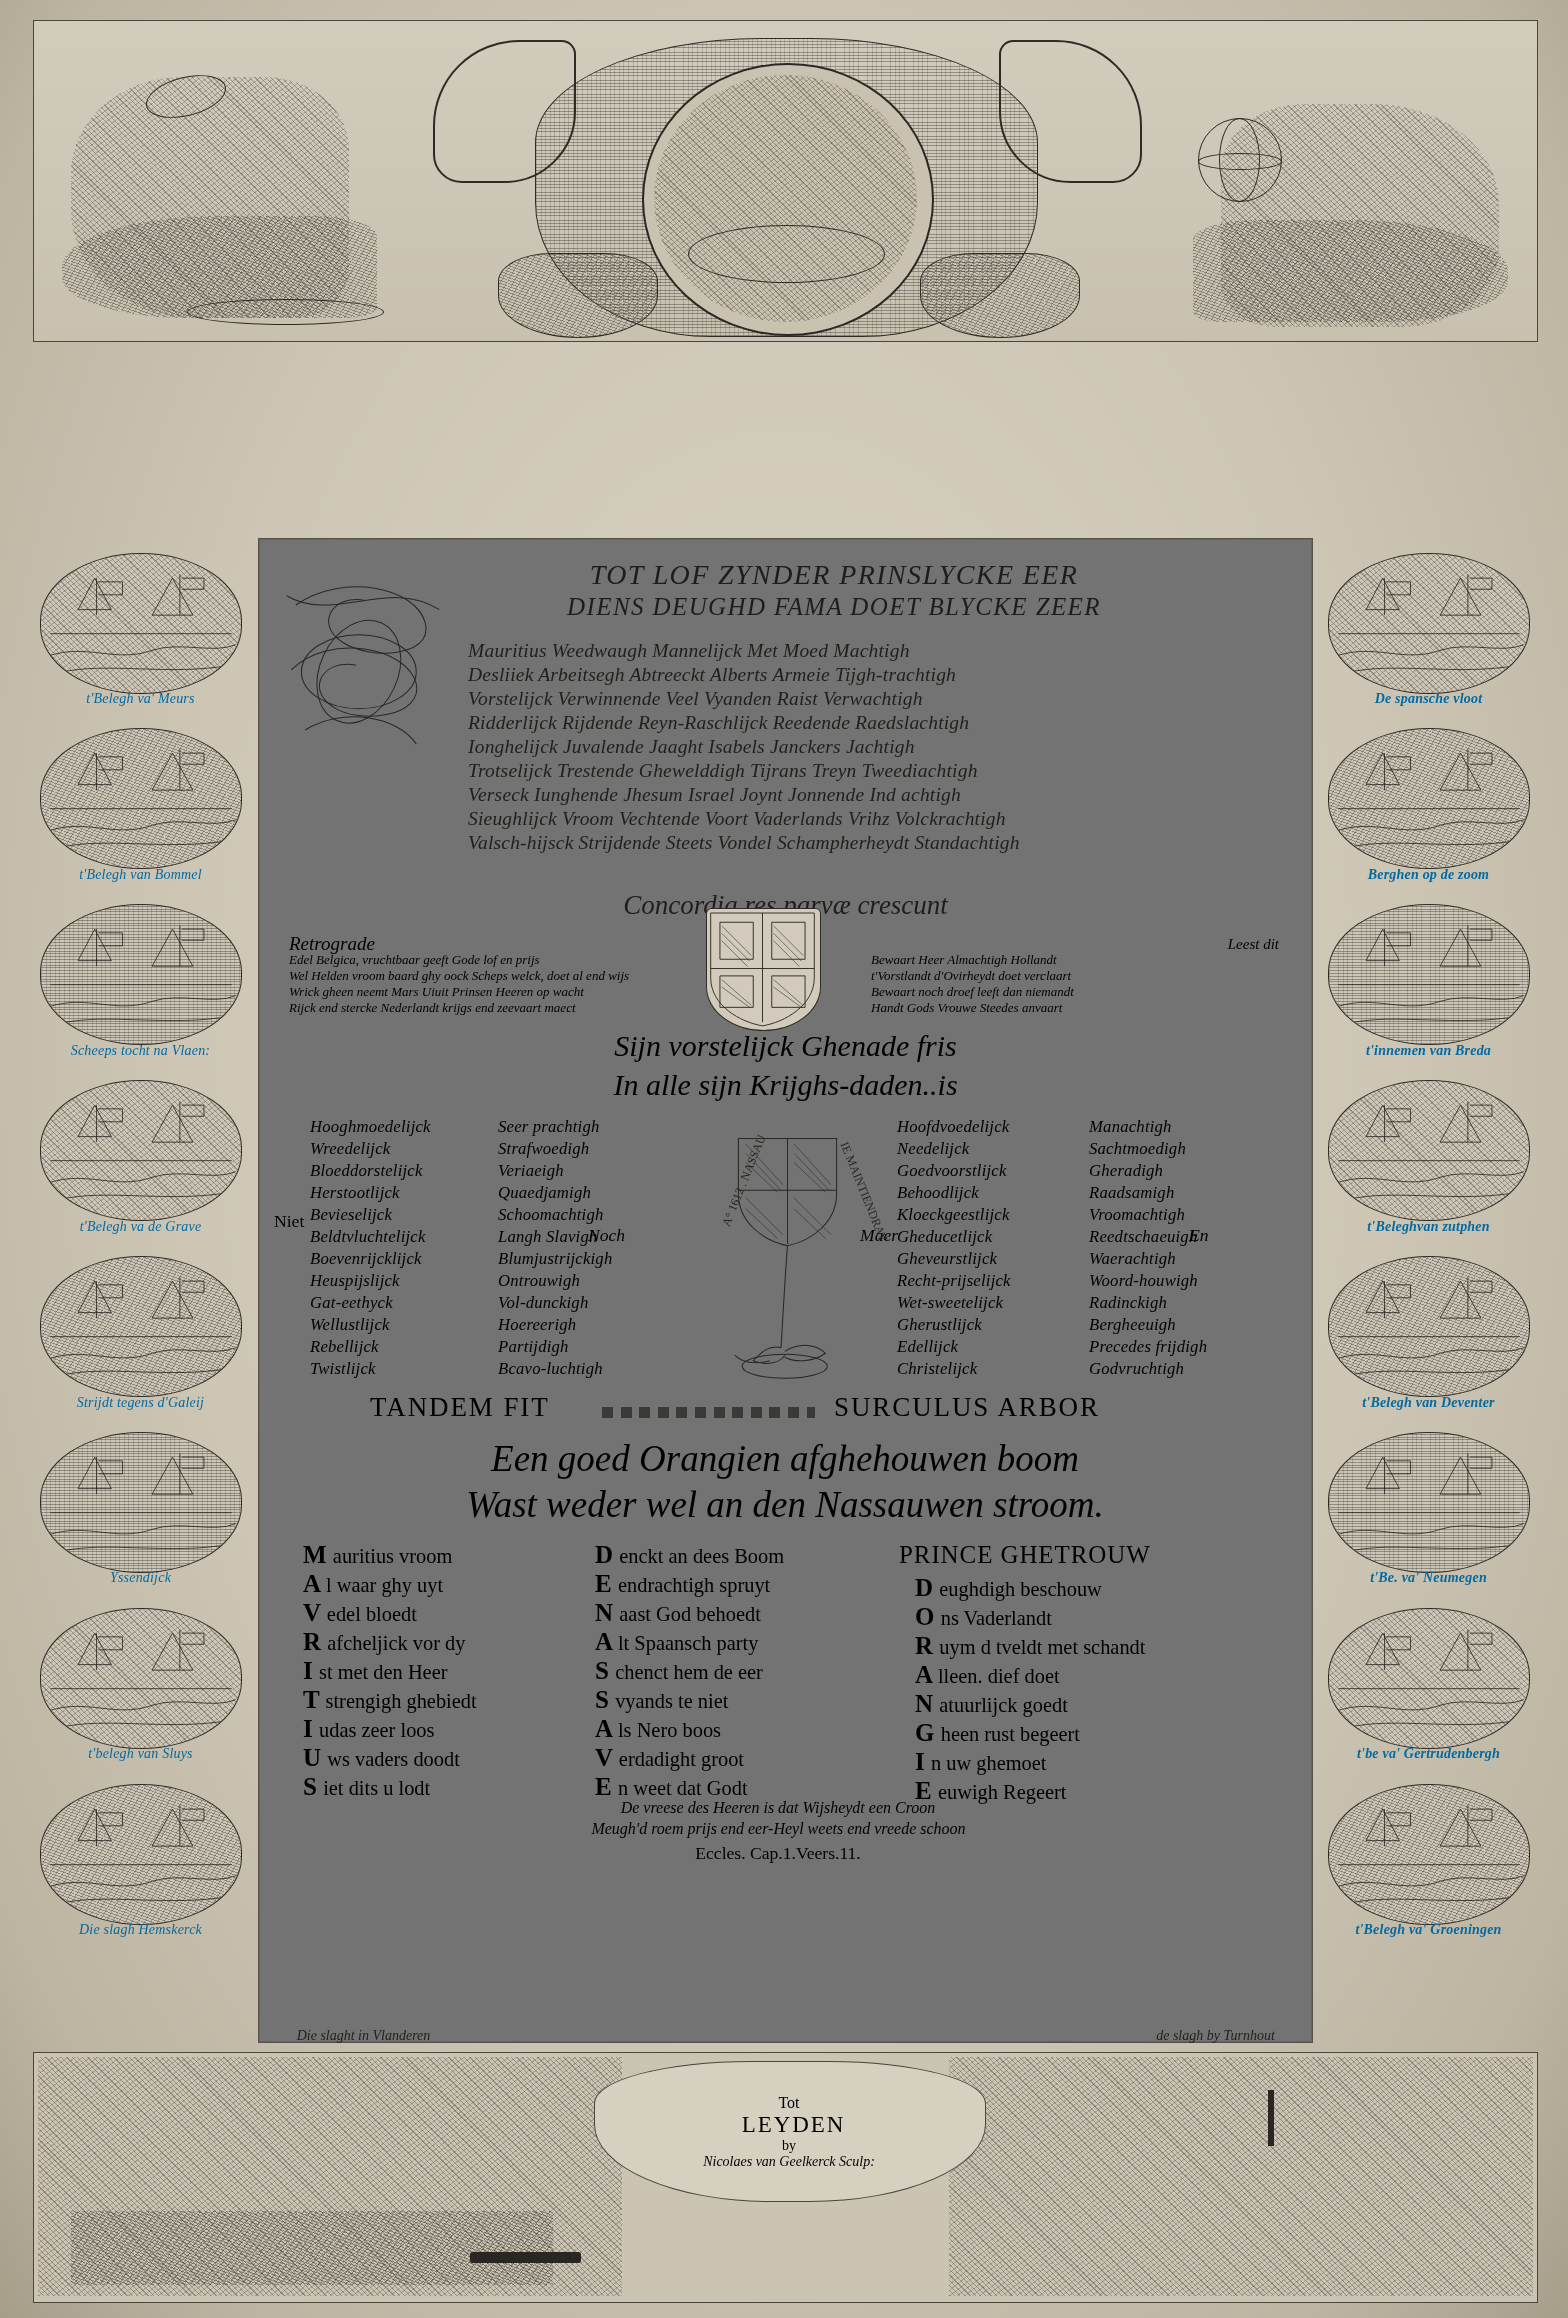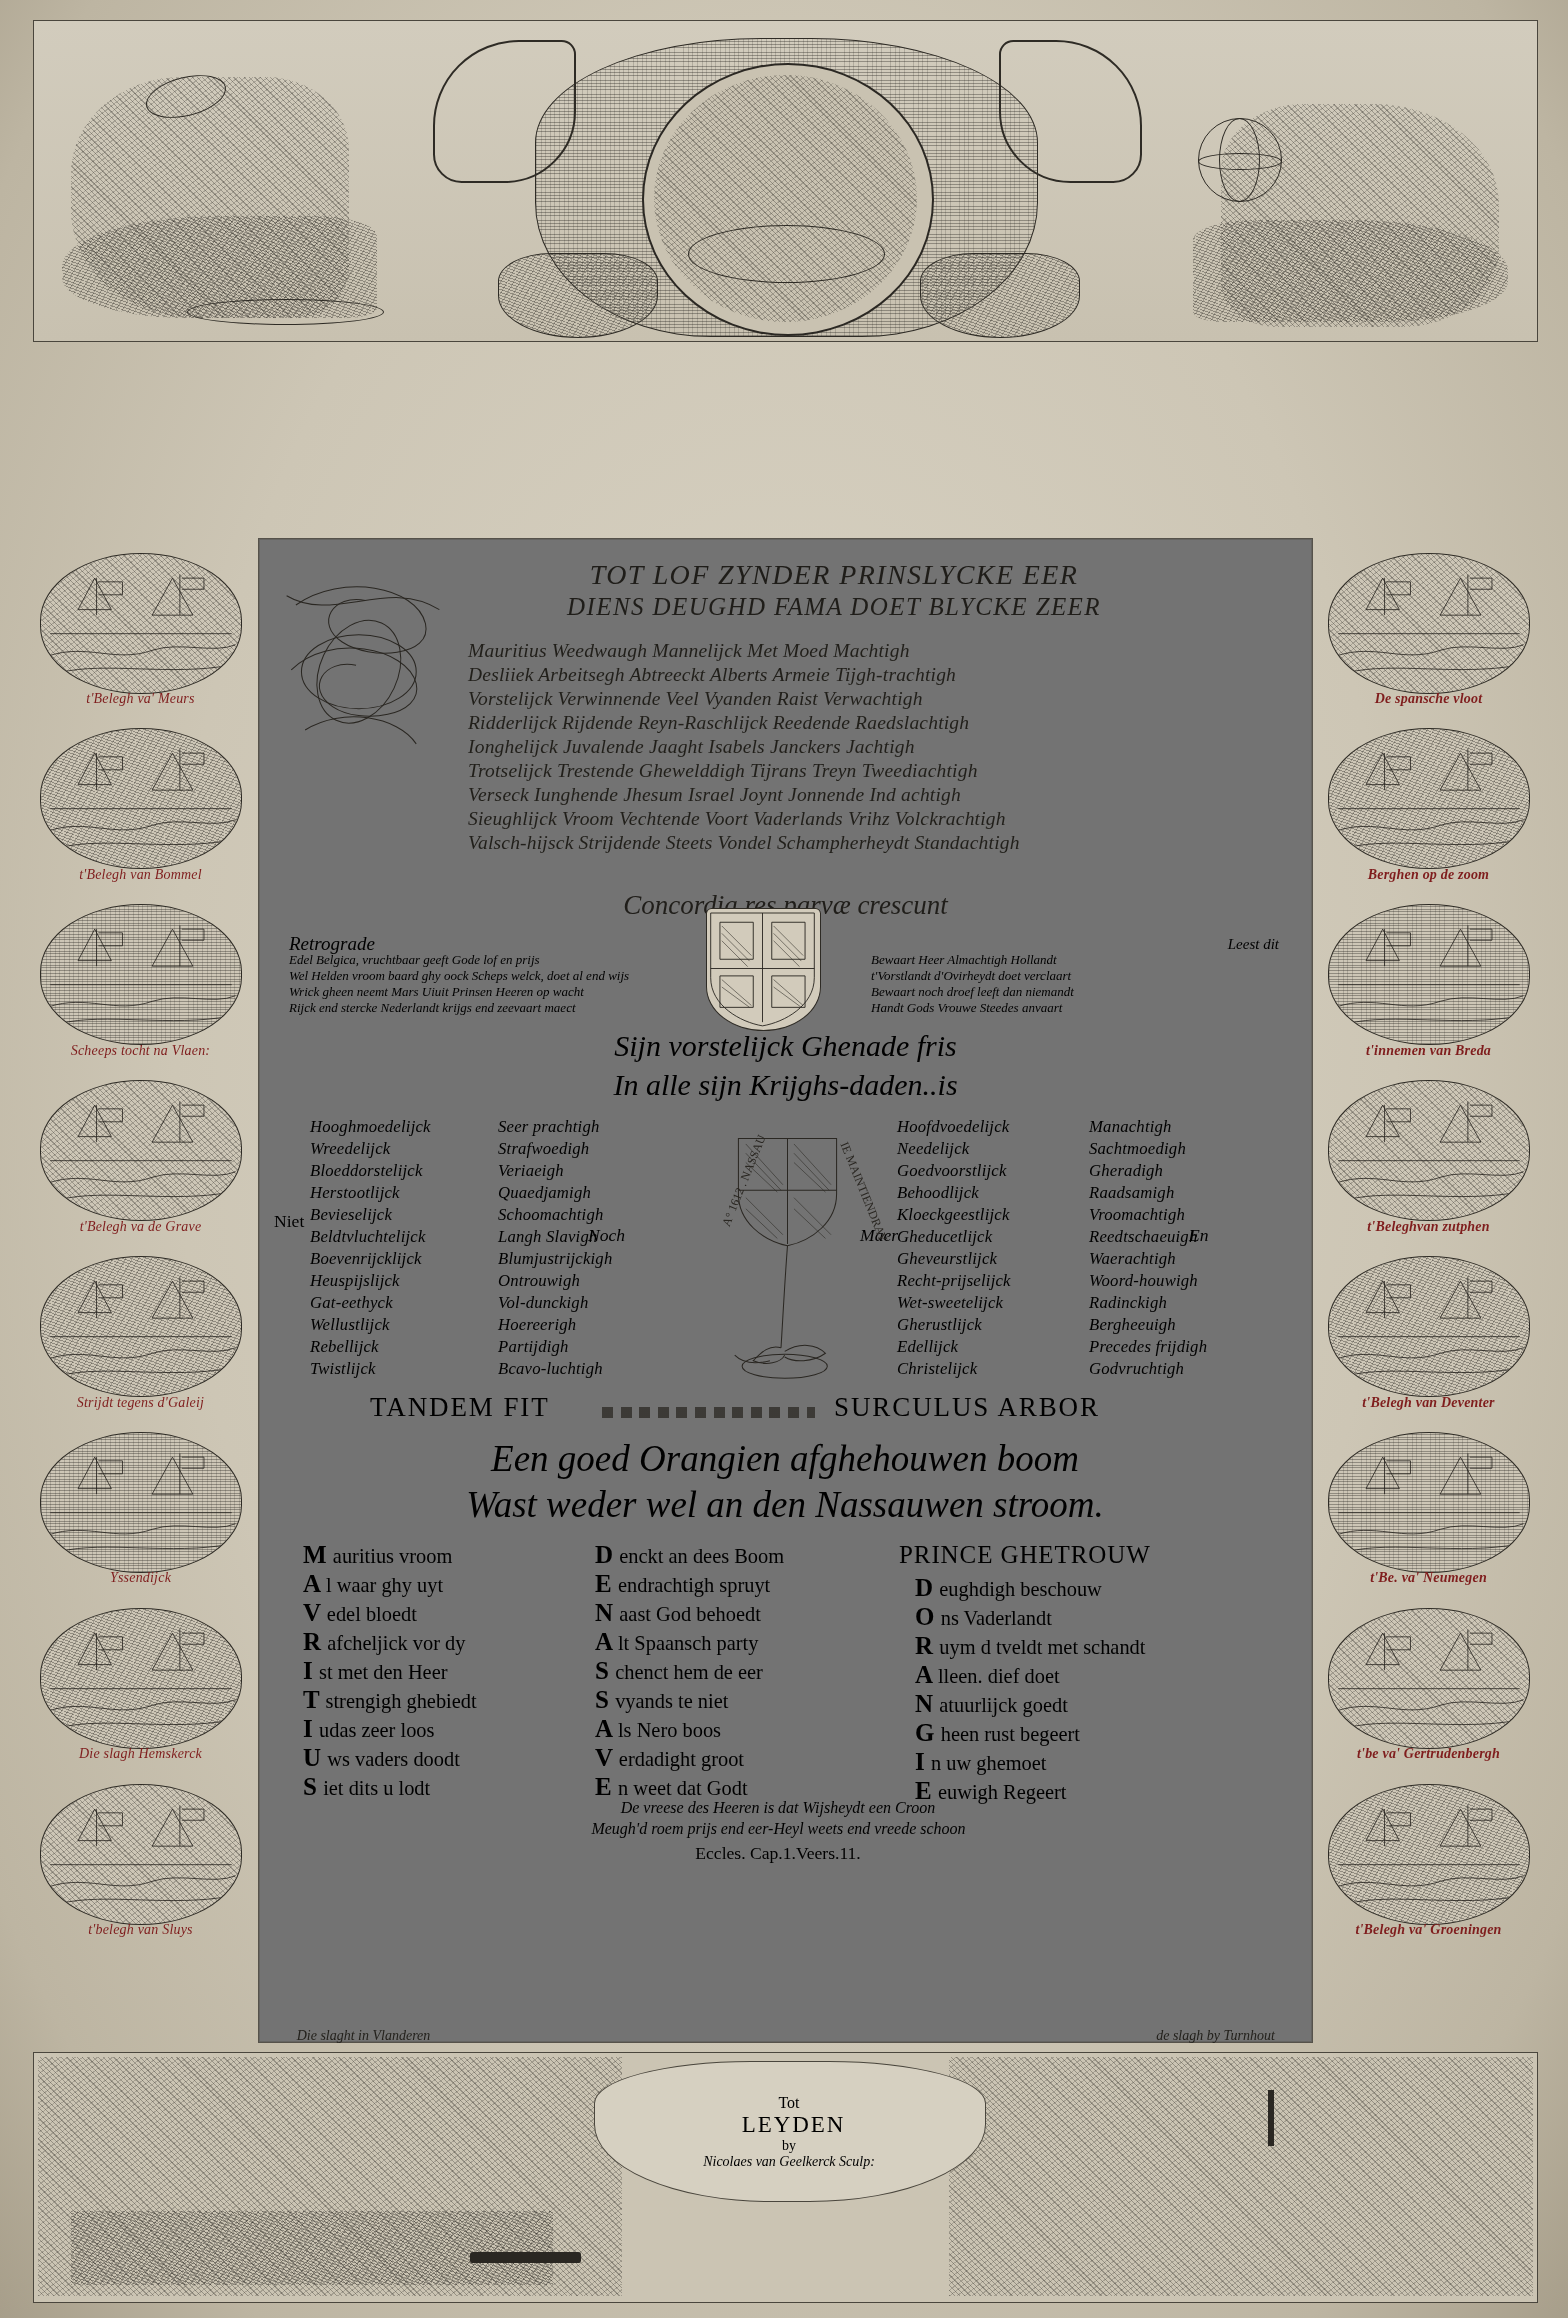--- a/index.html
+++ b/index.html
@@ -20,21 +20,21 @@
       repeating-linear-gradient(-60deg, rgba(30,28,24,.25) 0 0.9px, rgba(0,0,0,0) 0.9px 5.6px);}
   .hatch3{background-image:
       repeating-linear-gradient(0deg, rgba(30,28,24,.35) 0 0.9px, rgba(0,0,0,0) 0.9px 2.8px),
       repeating-linear-gradient(90deg, rgba(30,28,24,.18) 0 0.9px, rgba(0,0,0,0) 0.9px 4.6px);}
   
   .medcol{position:absolute;top:547px;width:215px;}
   .med{position:relative;width:215px;height:174px;margin-bottom:1.9px;}
   .medart{position:absolute;left:7.4px;top:5.6px;width:200px;height:139px;
      border-radius:50%/48%;border:1.5px solid #2e2b25;background:#cdc6b6;overflow:hidden;}
   .medcap{position:absolute;left:0;top:144px;width:215px;text-align:center;
-     font-style:italic;font-size:14px;color:#7f1d1d;letter-spacing:0.2px;}
+     font-style:italic;font-size:14px;color:#0369a1;letter-spacing:0.2px;}
   .medfill{position:absolute;inset:0;}
   
   #sheet{position:absolute;left:258px;top:538px;width:1053px;height:1503px;
      background:#737373;border:0.9px solid #56524a;
      box-shadow:0 0 0 0.9px rgba(60,55,45,.25) inset;}
   .ttl1{font-variant:small-caps;letter-spacing:1.4px;}
   .hdrline{text-align:center;font-size:28px;font-style:italic;color:#1f1d19;}
   .verse{font-size:19.5px;line-height:24px;letter-spacing:0.2px;color:#211f1a;
      font-family:"Liberation Serif",serif;}
   .script{font-style:italic;}
@@ -153,44 +153,44 @@
               <path d="M20 128 C70 116,140 132,204 120"></path>
               <path d="M40 60 l18 -34 l18 34 z M120 66 l22 -40 l22 40 z"></path>
               <path d="M60 26 v40 M62 30 h26 v14 h-26"></path>
               <path d="M150 22 v44 M152 26 h24 v12 h-24"></path>
               <path d="M10 86 h196"></path>
             </g>
           </svg></div>
         <div class="medcap">Yssendijck</div>
       </div>
       <div class="med">
+        <div class="medart"><div class="medfill hatch"></div><svg width="200" height="139" viewBox="0 0 216 150">
+            <g stroke="#2a2722" fill="none" stroke-width="0.9">
+              <path d="M8 110 C50 96,80 118,120 104 C150 94,186 108,210 98"></path>
+              <path d="M20 128 C70 116,140 132,204 120"></path>
+              <path d="M40 60 l18 -34 l18 34 z M120 66 l22 -40 l22 40 z"></path>
+              <path d="M60 26 v40 M62 30 h26 v14 h-26"></path>
+              <path d="M150 22 v44 M152 26 h24 v12 h-24"></path>
+              <path d="M10 86 h196"></path>
+            </g>
+          </svg></div>
+        <div class="medcap">t'belegh van Sluys</div>
+      </div>
+      <div class="med">
         <div class="medart"><div class="medfill hatch2"></div><svg width="200" height="139" viewBox="0 0 216 150">
             <g stroke="#2a2722" fill="none" stroke-width="0.9">
               <path d="M8 110 C50 96,80 118,120 104 C150 94,186 108,210 98"></path>
               <path d="M20 128 C70 116,140 132,204 120"></path>
               <path d="M40 60 l18 -34 l18 34 z M120 66 l22 -40 l22 40 z"></path>
               <path d="M60 26 v40 M62 30 h26 v14 h-26"></path>
               <path d="M150 22 v44 M152 26 h24 v12 h-24"></path>
               <path d="M10 86 h196"></path>
             </g>
           </svg></div>
         <div class="medcap">Die slagh Hemskerck</div>
-      </div>
-      <div class="med">
-        <div class="medart"><div class="medfill hatch"></div><svg width="200" height="139" viewBox="0 0 216 150">
-            <g stroke="#2a2722" fill="none" stroke-width="0.9">
-              <path d="M8 110 C50 96,80 118,120 104 C150 94,186 108,210 98"></path>
-              <path d="M20 128 C70 116,140 132,204 120"></path>
-              <path d="M40 60 l18 -34 l18 34 z M120 66 l22 -40 l22 40 z"></path>
-              <path d="M60 26 v40 M62 30 h26 v14 h-26"></path>
-              <path d="M150 22 v44 M152 26 h24 v12 h-24"></path>
-              <path d="M10 86 h196"></path>
-            </g>
-          </svg></div>
-        <div class="medcap">t'belegh van Sluys</div>
       </div>
     </div>
 
   <div class="medcol" id="medcol-right" style="left:1321px;font-weight:bold;">
       <div class="med">
         <div class="medart"><div class="medfill hatch"></div><svg width="200" height="139" viewBox="0 0 216 150">
             <g stroke="#2a2722" fill="none" stroke-width="0.9">
               <path d="M8 110 C50 96,80 118,120 104 C150 94,186 108,210 98"></path>
               <path d="M20 128 C70 116,140 132,204 120"></path>
               <path d="M40 60 l18 -34 l18 34 z M120 66 l22 -40 l22 40 z"></path>

